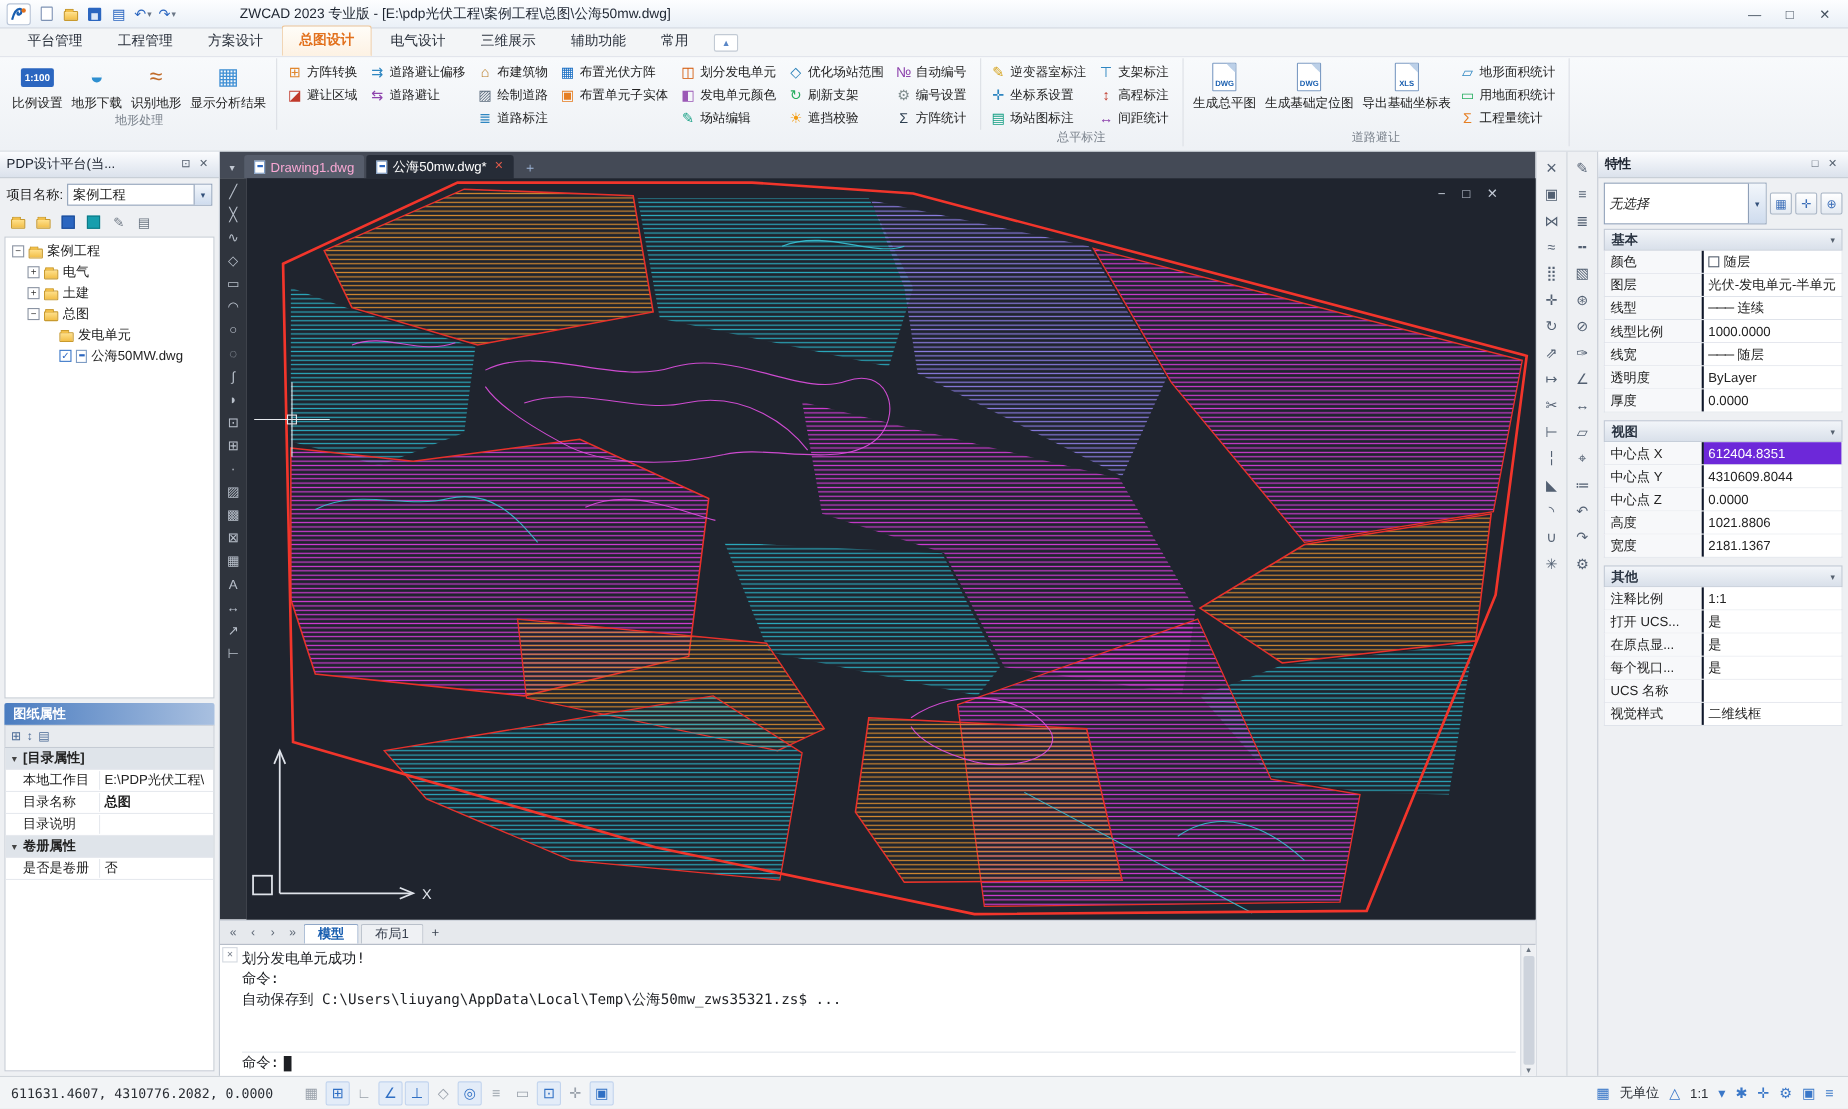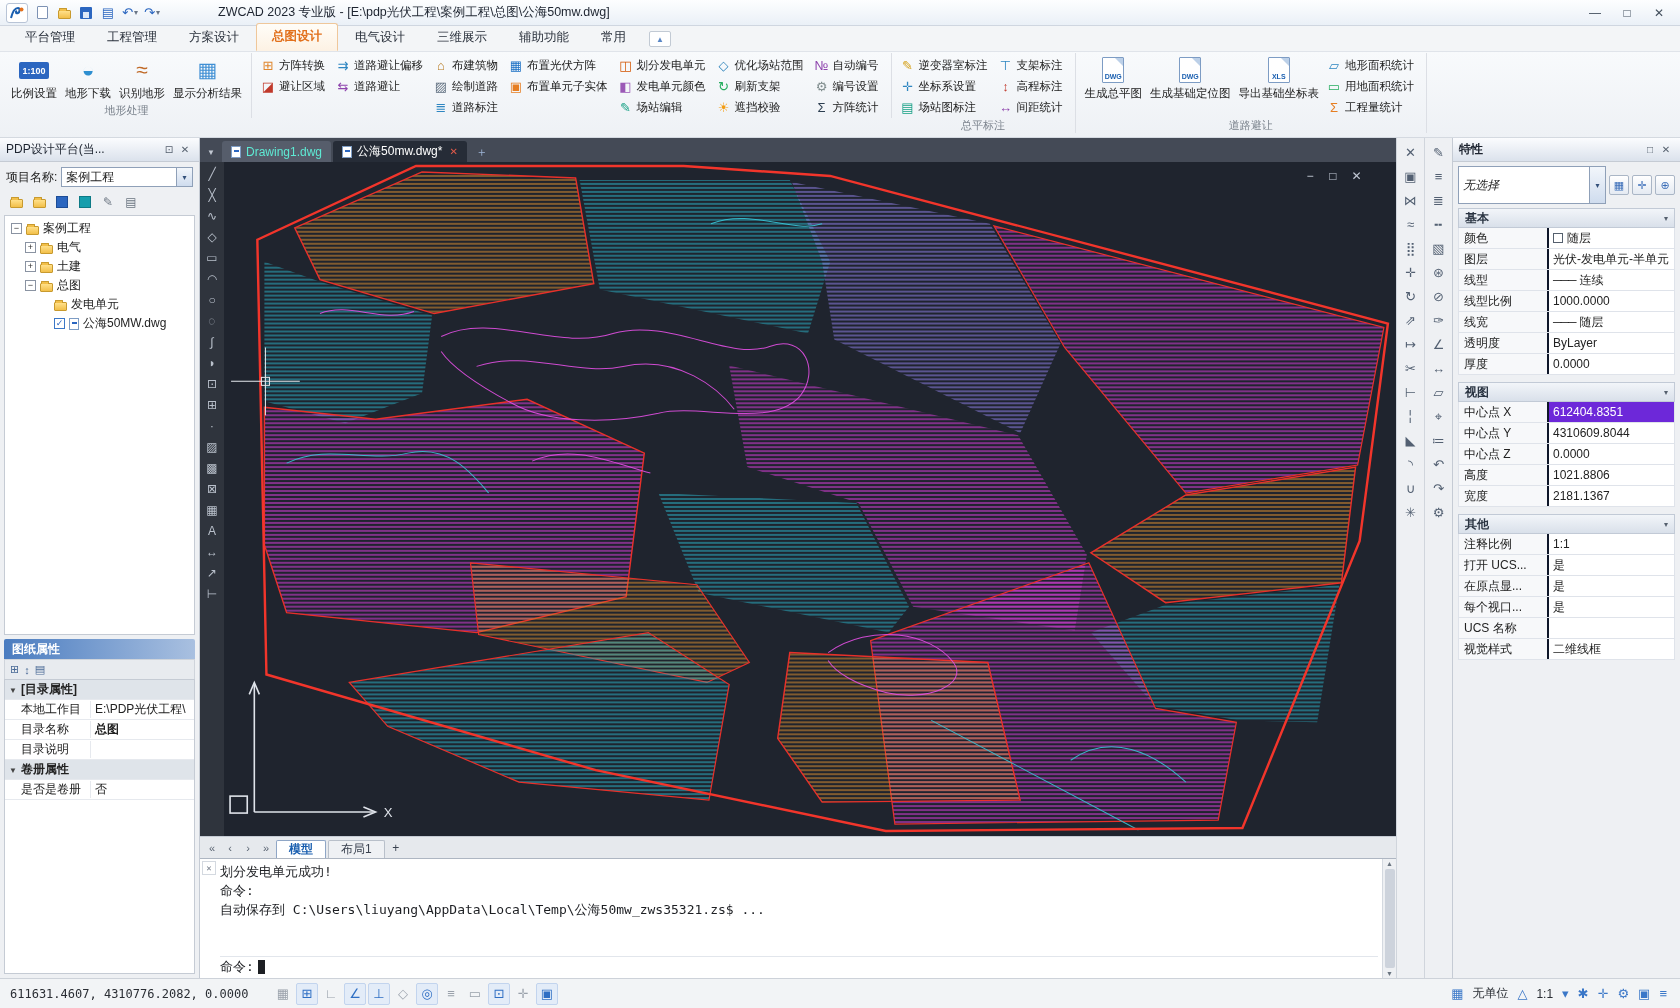--- a/index.html
+++ b/index.html
@@ -92,21 +92,21 @@
   .sprow .v{flex:1;padding:0 4px;white-space:nowrap;overflow:hidden;}
   .sprow.cat{background:#dfe4ea;font-weight:bold;}
   .sprow.cat .k{border-right:none;width:auto;padding-left:4px;}
   .catarrow{display:inline-block;width:12px;font-size:8px;color:#444;}
   .vbold{font-weight:bold;}
   
   .center{flex:1;display:flex;flex-direction:column;min-width:0;}
   .doctabs{height:24px;background:#444a56;display:flex;align-items:flex-end;padding:0 0 0 2px;gap:2px;}
   .tabmenu{width:18px;height:20px;color:#c2c8d2;font-size:8px;display:flex;align-items:center;justify-content:center;}
   .dtab{height:21px;display:flex;align-items:center;gap:5px;padding:0 9px;background:#565d6b;
-    color:#5eead4;font-size:12px;border-radius:3px 3px 0 0;}
+    color:#f9a8d4;font-size:12px;border-radius:3px 3px 0 0;}
   .dtab.active{background:#262c37;color:#fff;}
   .dclose{color:#e05a4a;font-size:10px;margin-left:2px;}
   .newtab{width:20px;height:20px;margin-left:3px;color:#9fb6d8;font-size:12px;display:flex;
     align-items:center;justify-content:center;}
   .canvasrow{flex:1;display:flex;min-height:0;}
   .strip{width:24px;flex:none;background:#2f343d;display:flex;flex-direction:column;align-items:center;
     padding-top:2px;gap:1px;overflow:hidden;}
   .strip .t{width:20px;height:20px;flex:none;color:#b9c0cb;font-size:12px;display:flex;
     align-items:center;justify-content:center;border-radius:2px;}
   .canvas{flex:1;position:relative;background:#1f242e;min-width:0;}

